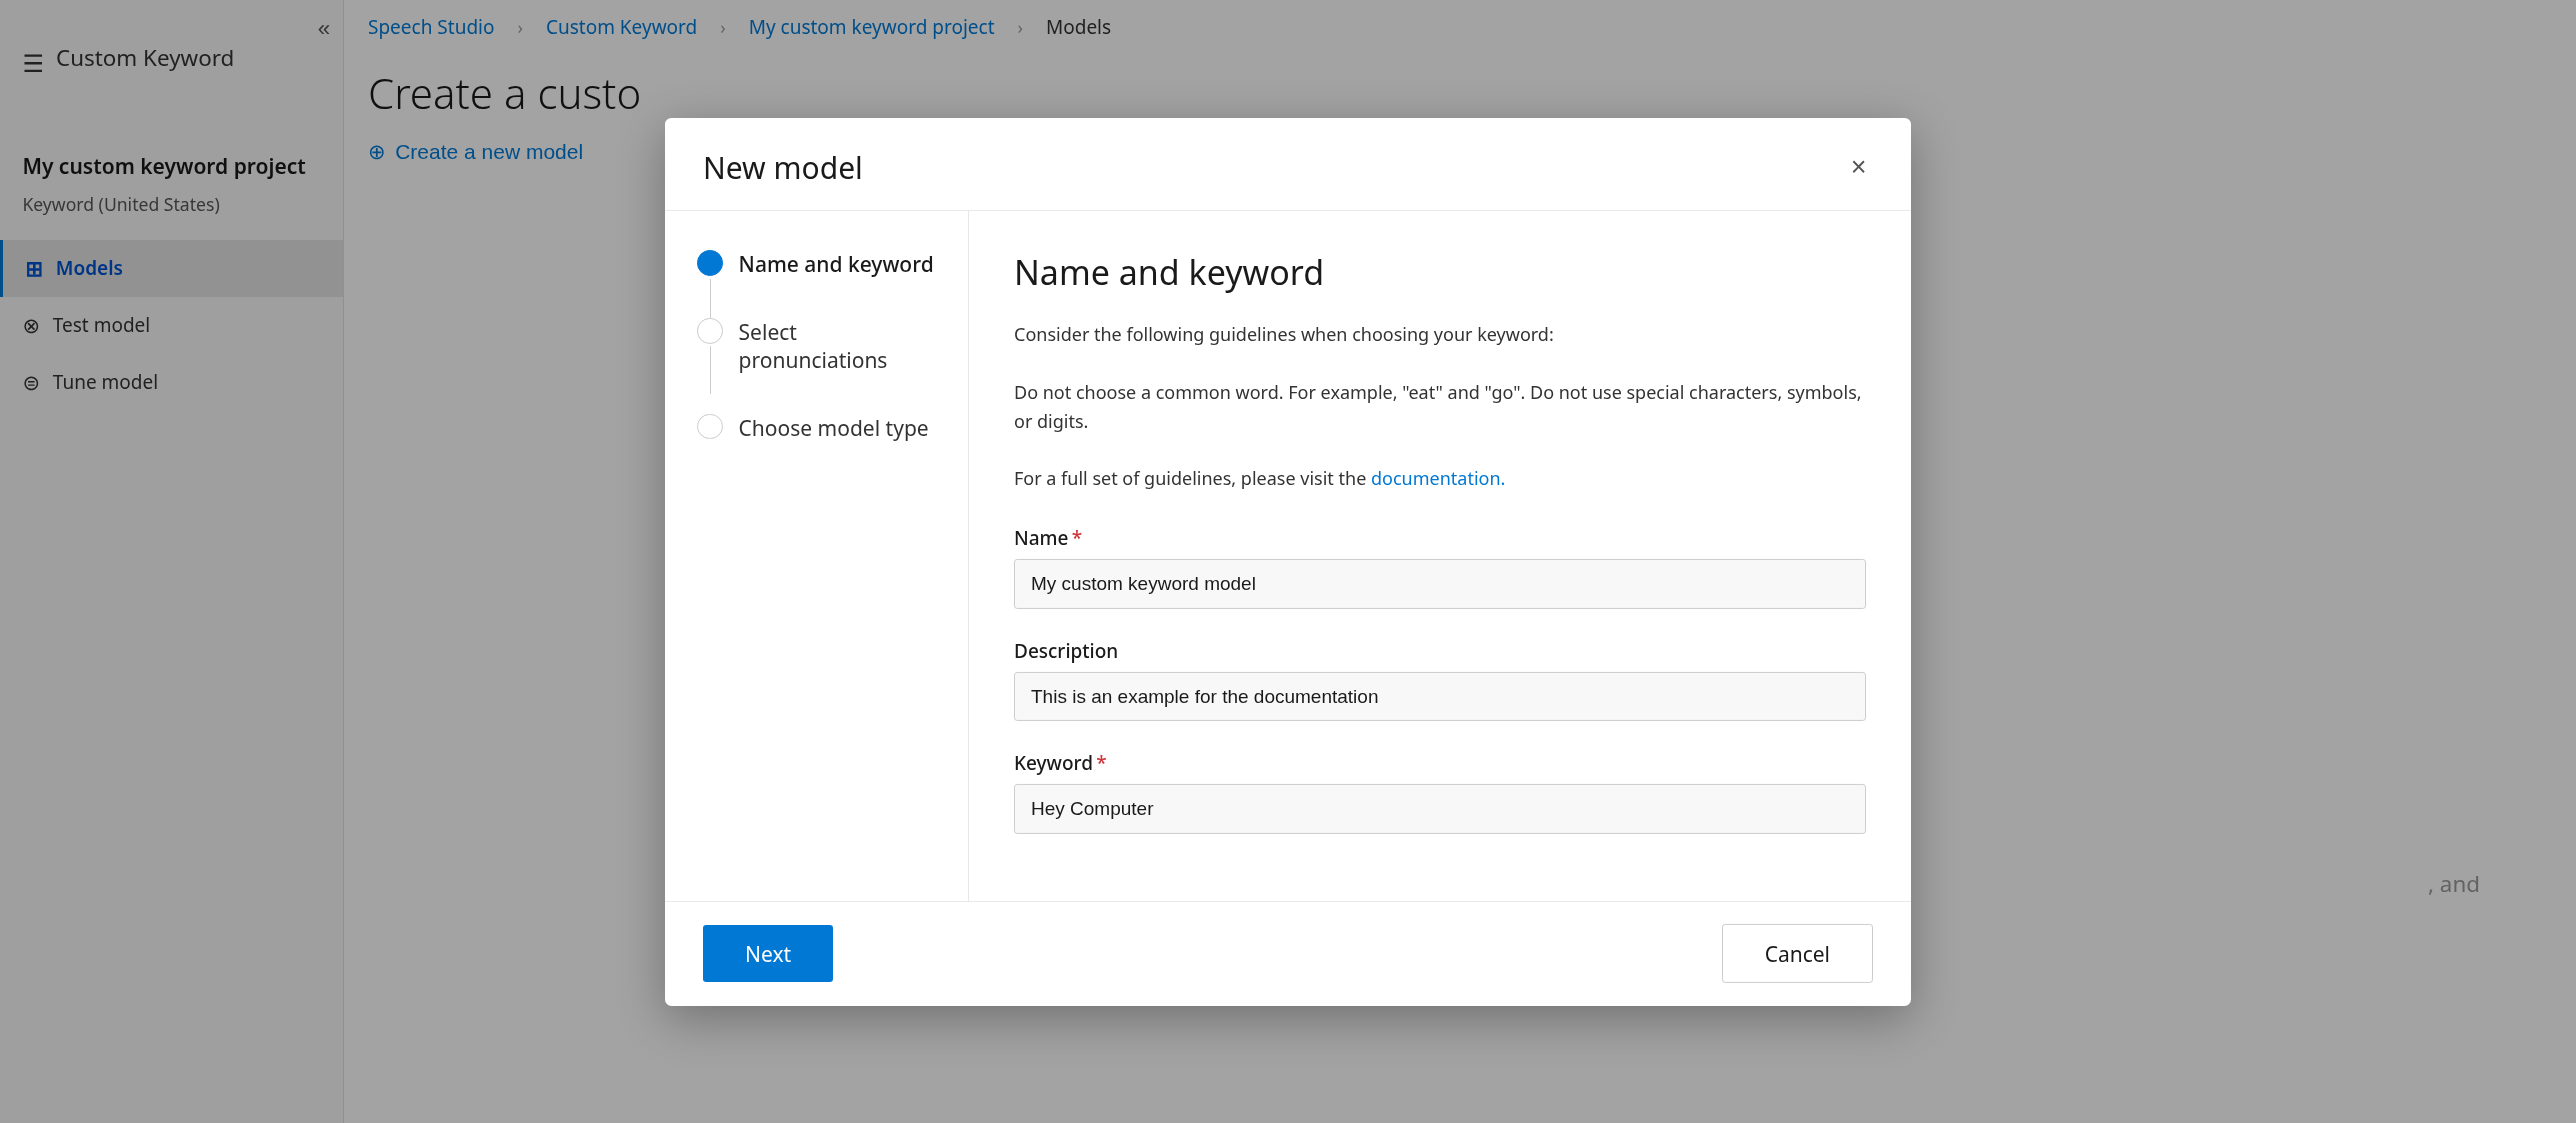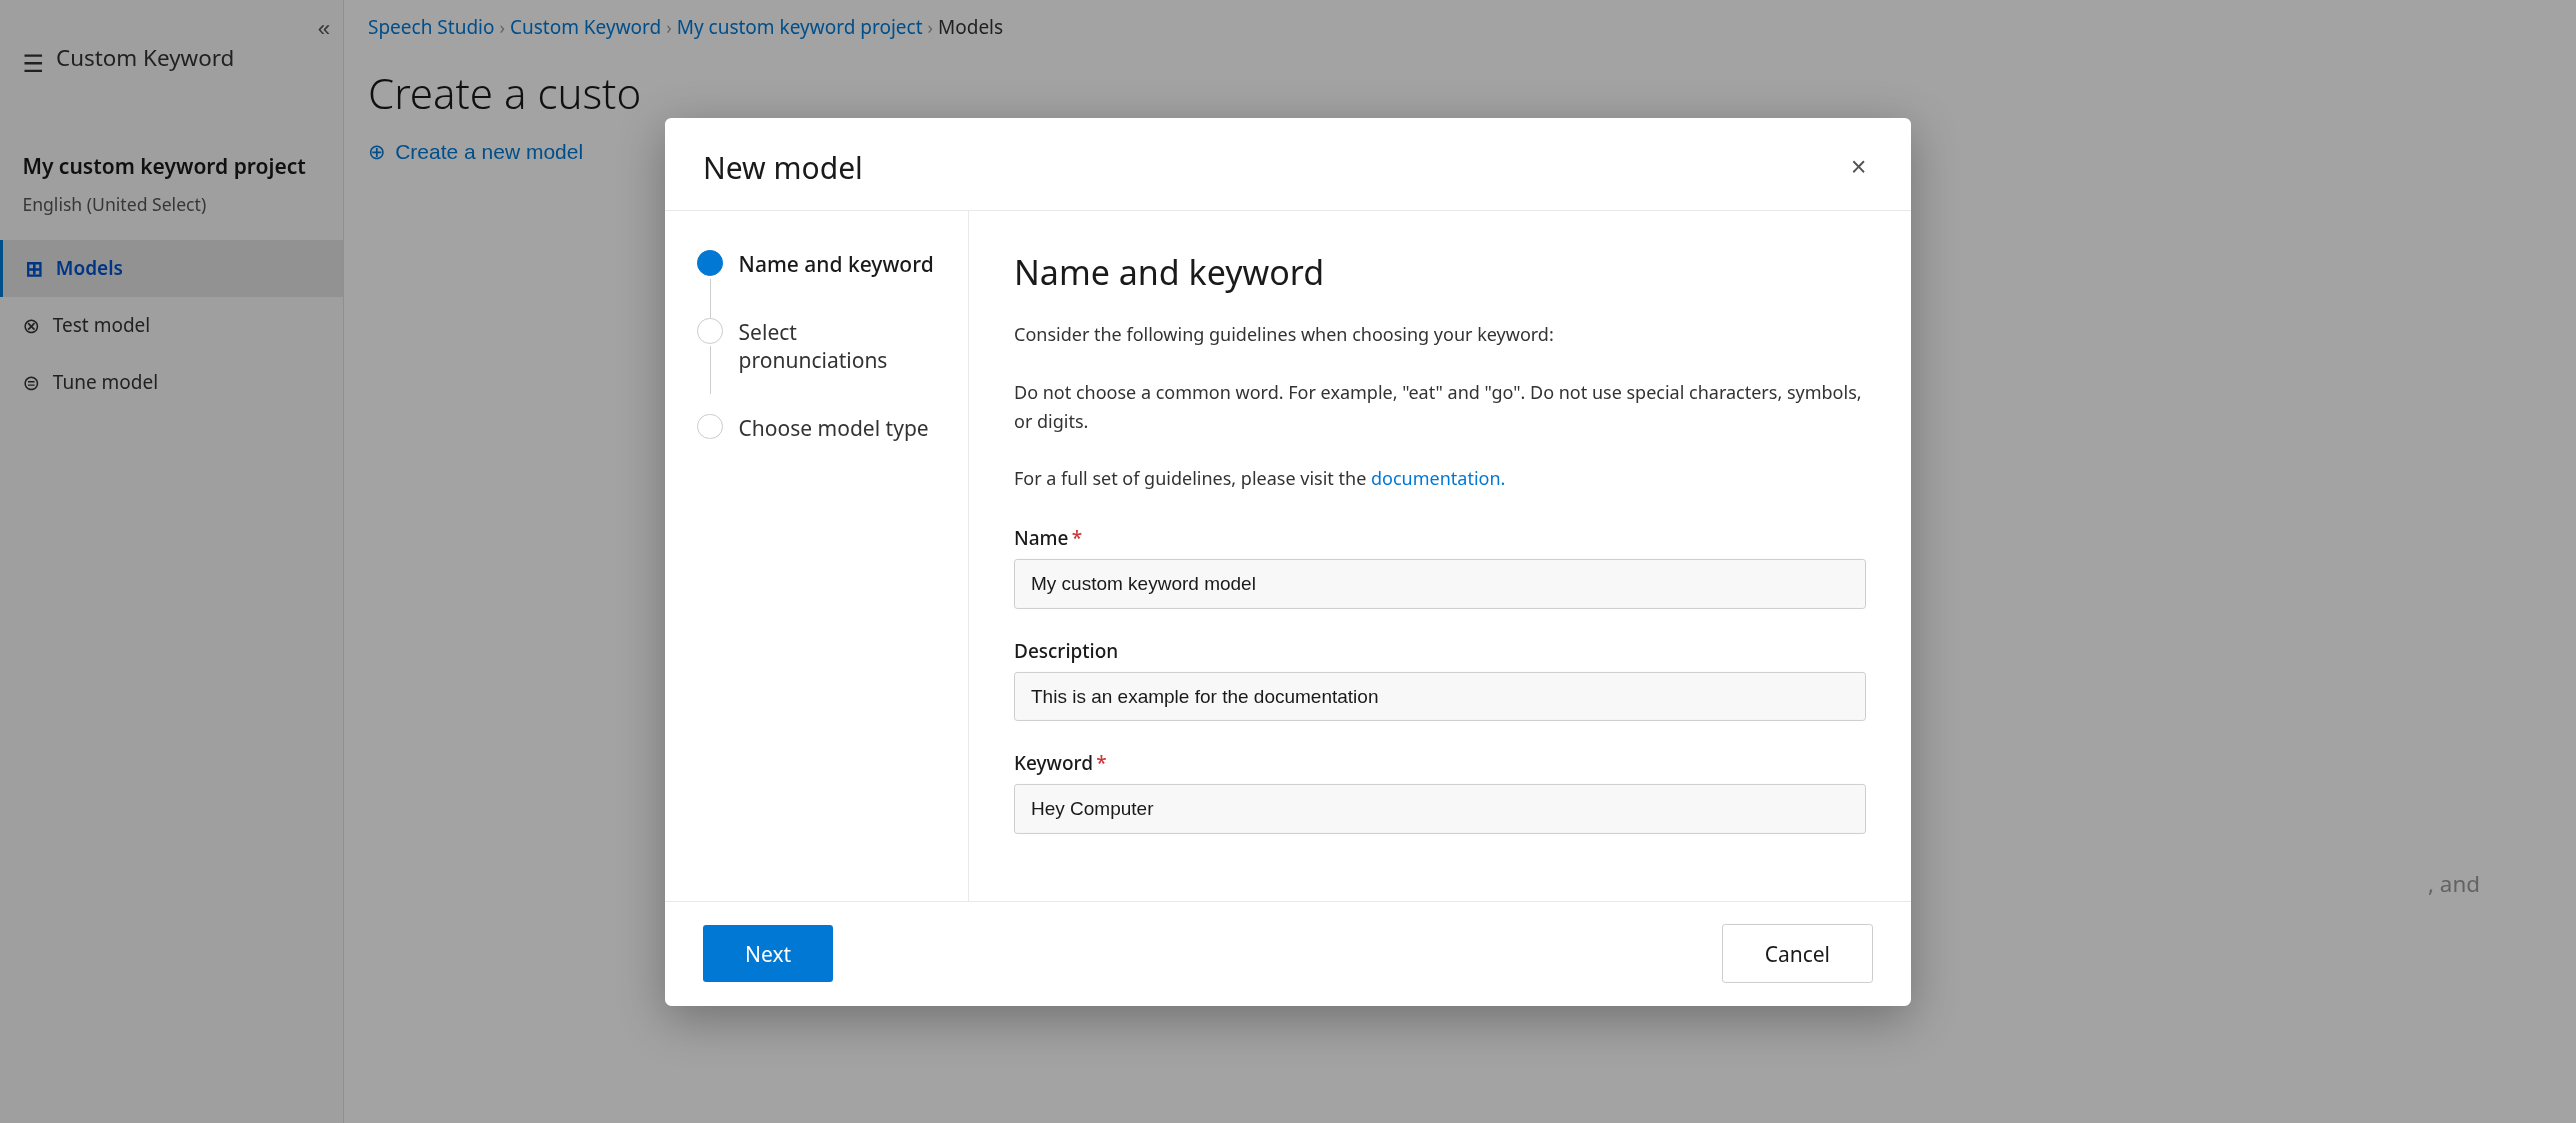--- a/index.html
+++ b/index.html
@@ -105,21 +105,21 @@
       background: #fafafa;
     }
 
     
     .breadcrumb {
       position: absolute;
       top: 14.4px;
       left: 24px;
       display: flex;
       align-items: center;
-      gap: 5px;
+      gap: 23px;
       font-size: 19px;
       color: #555;
     }
 
     .breadcrumb-item {
       color: #0078d4;
       cursor: pointer;
     }
 
     .breadcrumb-sep {
@@ -359,21 +359,21 @@
 </head>
 <body>
 
 <div class="sidebar">
   <button class="sidebar-collapse-btn">«</button>
 
   <span class="sidebar-menu-icon">☰</span>
   <span class="sidebar-app-title">Custom Keyword</span>
 
   <div class="sidebar-project-name">My custom keyword project</div>
-  <div class="sidebar-project-lang">English (United Select)</div>
+  <div class="sidebar-project-lang">Keyword (United States)</div>
 
   <nav class="sidebar-nav">
     <div class="sidebar-nav-item active">
       <span class="sidebar-nav-icon">⊞</span>
       <span>Models</span>
     </div>
     <div class="sidebar-nav-item">
       <span class="sidebar-nav-icon">⊗</span>
       <span>Test model</span>
     </div>

